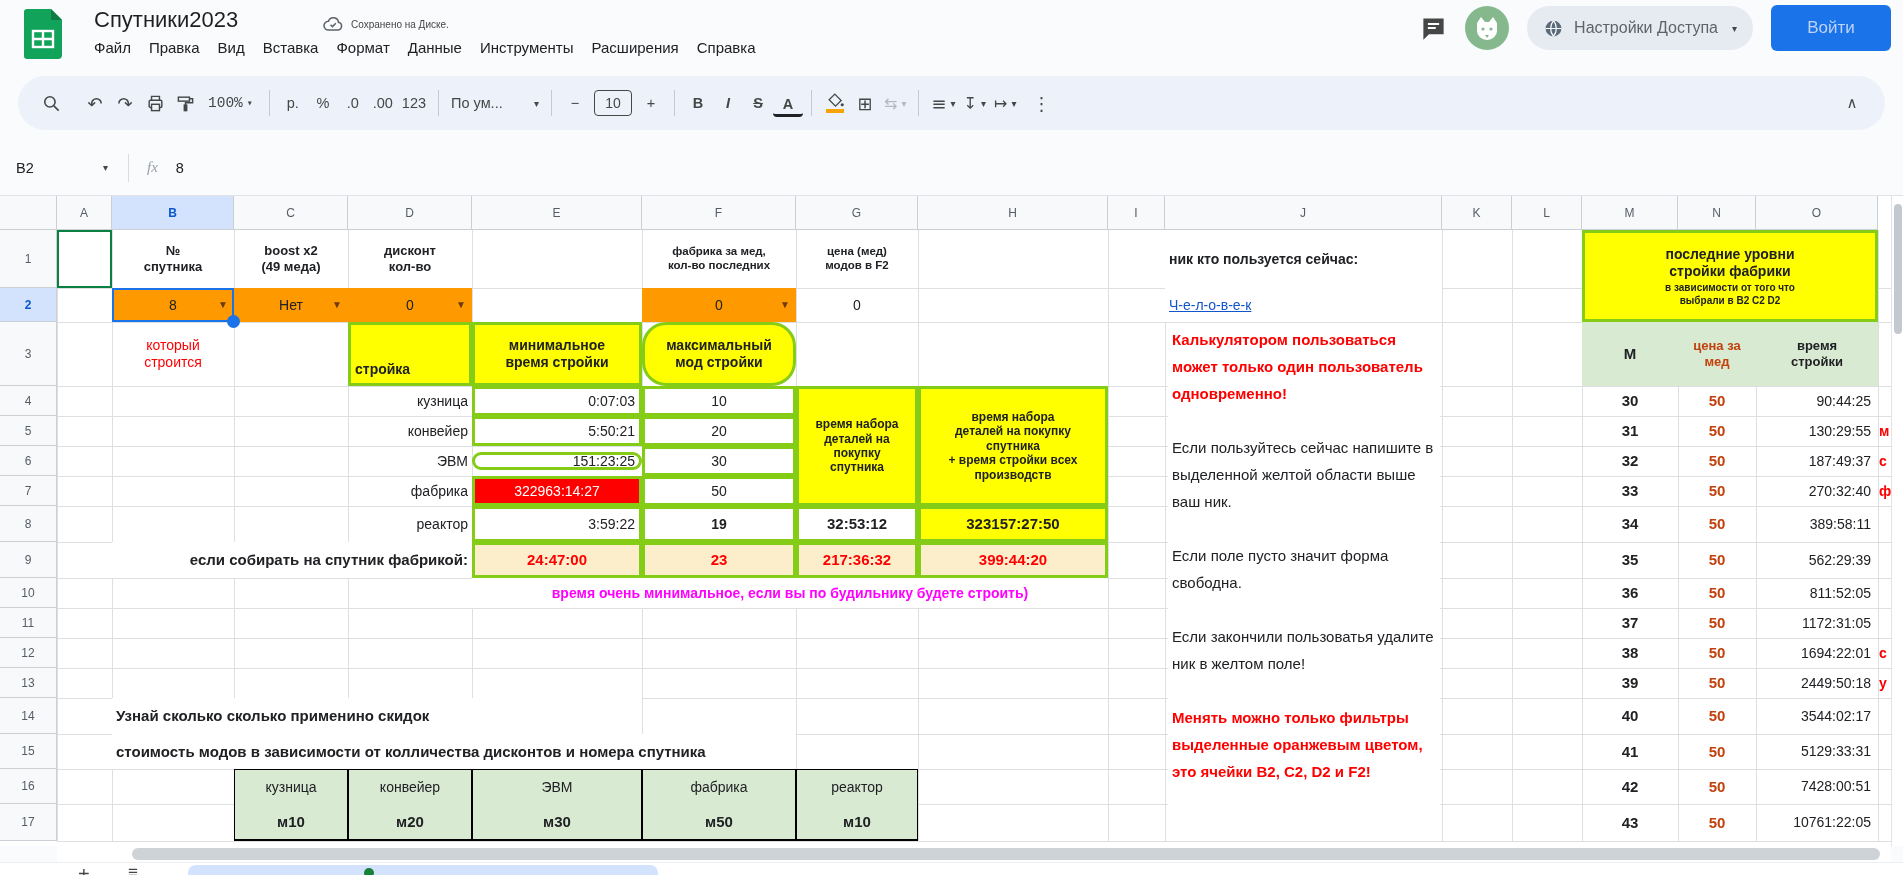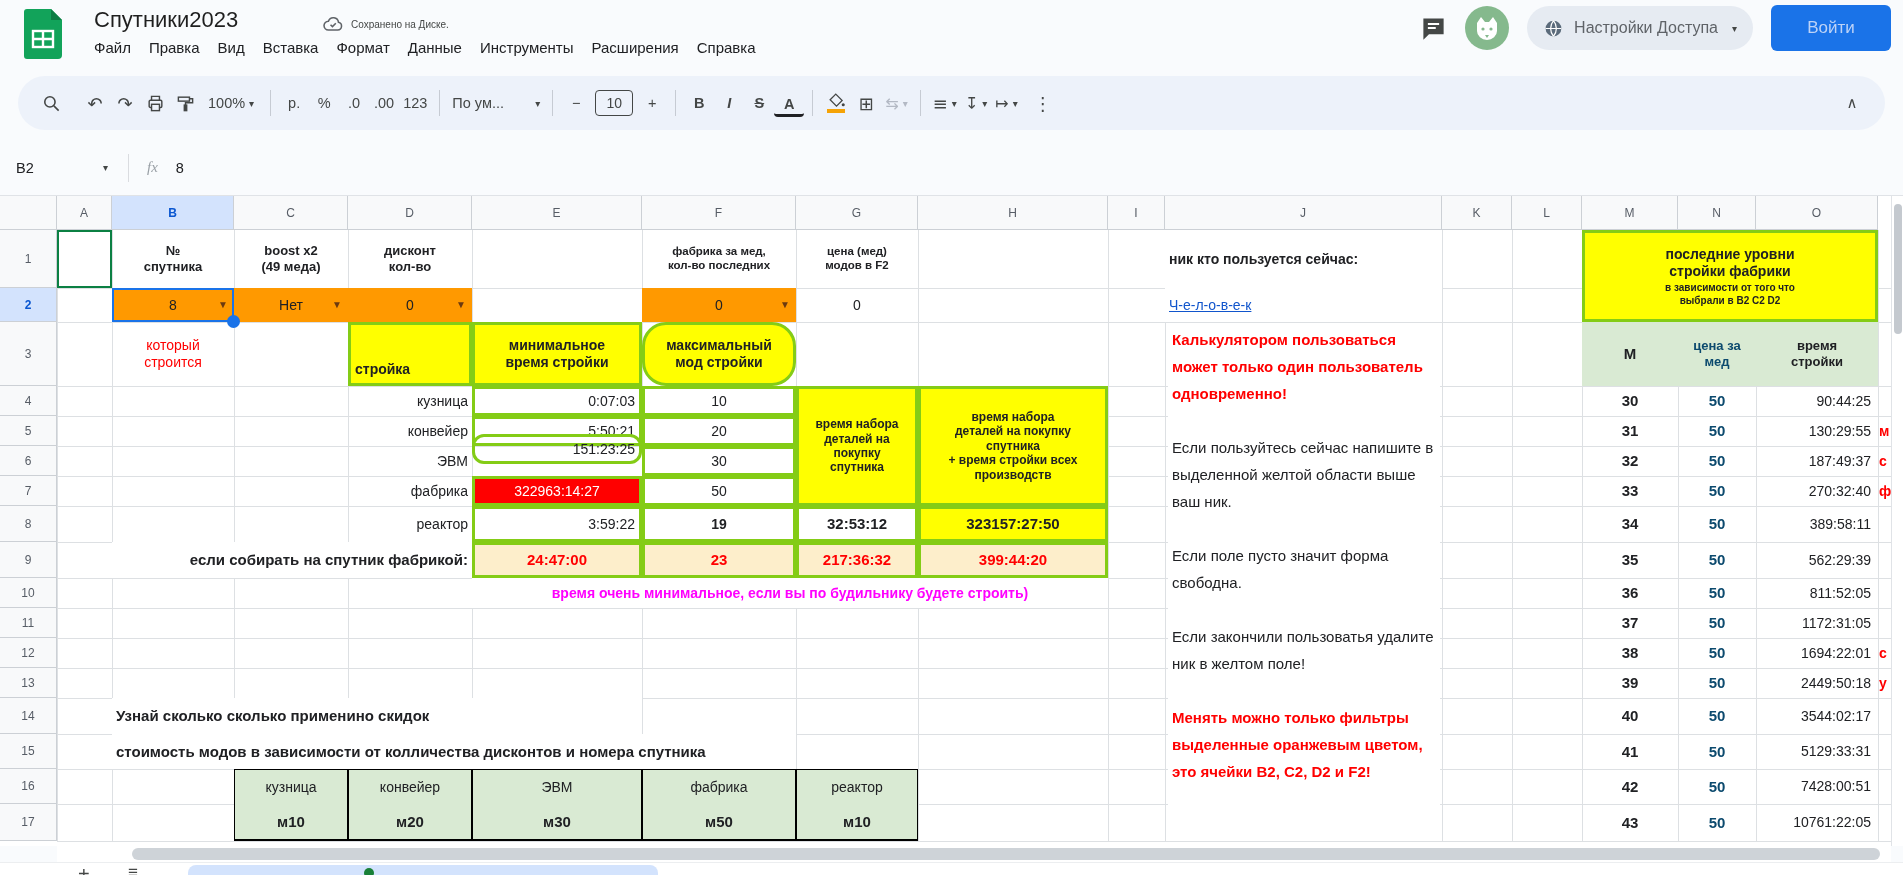--- a/index.html
+++ b/index.html
@@ -68,21 +68,21 @@
   .bold{font-weight:bold;}
   .f11{font-size:11.5px;} .f12{font-size:12px;} .f13{font-size:13px;}
   .f14{font-size:14px;} .f15{font-size:15px;}
   .white{background:#fff;}
   .orange{background:#ff9900;}
   .yellow{background:#ffff00;}
   .green{background:#d9ead3;}
   .beige{background:#fdeecb;}
   .redbg{background:#ff0000;color:#fff;}
   .redtx{color:#ff0000;}
-  .orangetx{color:#0c4a6e;}
+  .orangetx{color:#c2410c;}
   .magenta{color:#ff00ff;}
   .bb{border:3px solid #84cc16;}
   .blr{border-left:1px solid #000;border-right:1px solid #000;}
   .bt{border-top:1px solid #000;}
   .bbot{border-bottom:2px solid #000;}
   .link{color:#1155cc;text-decoration:underline;}
   .dd-arr{position:absolute;right:6px;top:50%;transform:translateY(-50%);
           font-size:10px;color:#6b3a10;}
   #a1-cursor{position:absolute;border:2px solid #0b8043;z-index:3;}
   #b2-sel{position:absolute;border:2px solid #1a73e8;z-index:3;}
@@ -184,21 +184,21 @@
           <rect x="7" y="13" width="10" height="8" fill="#edf2fa"></rect>
         </svg>
     </div>
     <div class="tb">
       <svg width="19" height="19" viewBox="0 0 24 24" fill="none" stroke="#444746" stroke-width="1.8">
         <rect x="3" y="4" width="14" height="5"></rect>
           <path d="M17 6h4v5h-9v3"></path>
           <rect x="10.5" y="14" width="3" height="7" fill="#444746"></rect>
         </svg>
     </div>
-    <div class="tb" style="margin:0 4px;">
+    <div class="tb" style="margin:0 4px;font-family:Liberation Mono, monospace;">
       <span>100%</span>
       <span class="caret">▾</span>
     </div>
     <div class="sep"></div>
     <div class="tb">р.</div>
     <div class="tb">%</div>
     <div class="tb">.0</div>
     <div class="tb">.00</div>
     <div class="tb">123</div>
     <div class="sep"></div>
@@ -359,21 +359,21 @@
 время стройки</div>
       <div class="cell yellow bb bold ctr pre f14" style="left: 642px; top: 126px; width: 154px; height: 64px; border-radius: 24px;">максимальный
 мод стройки</div>
       <div class="cell right f14" style="left: 348px; top: 190px; width: 124px; height: 30px;">кузница</div>
       <div class="cell bb right f14" style="left: 472px; top: 190px; width: 170px; height: 30px;">0:07:03</div>
       <div class="cell bb ctr f14" style="left: 642px; top: 190px; width: 154px; height: 30px;">10</div>
       <div class="cell right f14" style="left: 348px; top: 220px; width: 124px; height: 30px;">конвейер</div>
       <div class="cell bb right f14" style="left: 472px; top: 220px; width: 170px; height: 30px;">5:50:21</div>
       <div class="cell bb ctr f14" style="left: 642px; top: 220px; width: 154px; height: 30px;">20</div>
       <div class="cell right f14" style="left: 348px; top: 250px; width: 124px; height: 30px;">ЭВМ</div>
-      <div class="cell bb right f14" style="left: 472px; top: 238px; width: 170px; height: 30px; border-radius: 12px;">151:23:25</div>
+      <div class="cell bb right f14" style="left: 472px; top: 256px; width: 170px; height: 18px; border-radius: 12px;">151:23:25</div>
       <div class="cell bb ctr f14" style="left: 642px; top: 250px; width: 154px; height: 30px;">30</div>
       <div class="cell right f14" style="left: 348px; top: 280px; width: 124px; height: 30px;">фабрика</div>
       <div class="cell bb redbg ctr f14" style="left: 472px; top: 280px; width: 170px; height: 30px;">322963:14:27</div>
       <div class="cell bb ctr f14" style="left: 642px; top: 280px; width: 154px; height: 30px;">50</div>
       <div class="cell right f14" style="left: 348px; top: 310px; width: 124px; height: 36px;">реактор</div>
       <div class="cell bb right f14" style="left: 472px; top: 310px; width: 170px; height: 36px;">3:59:22</div>
       <div class="cell bb ctr f14 bold" style="left: 642px; top: 310px; width: 154px; height: 36px;">19</div>
       <div class="cell yellow bb bold ctr pre f12" style="left: 796px; top: 190px; width: 122px; height: 120px;">время набора
 деталей на
 покупку

